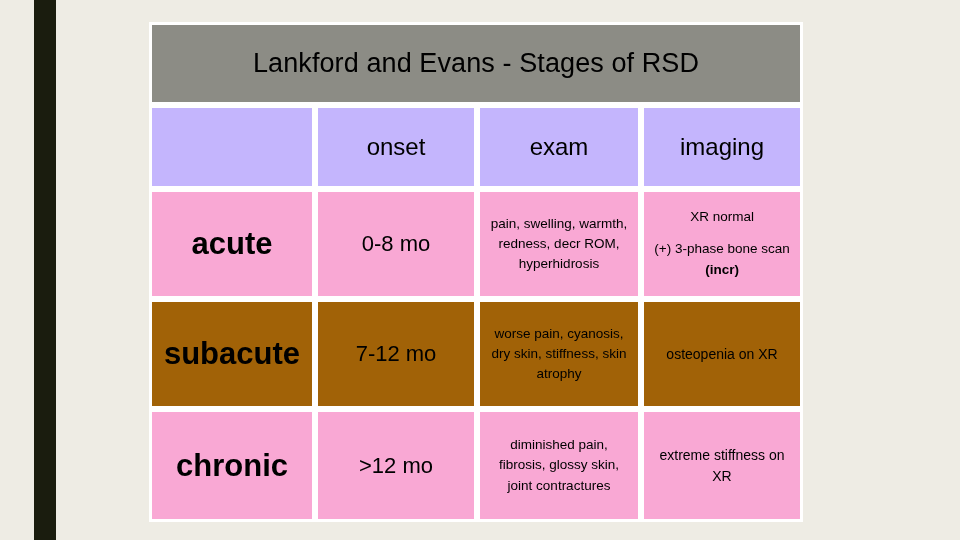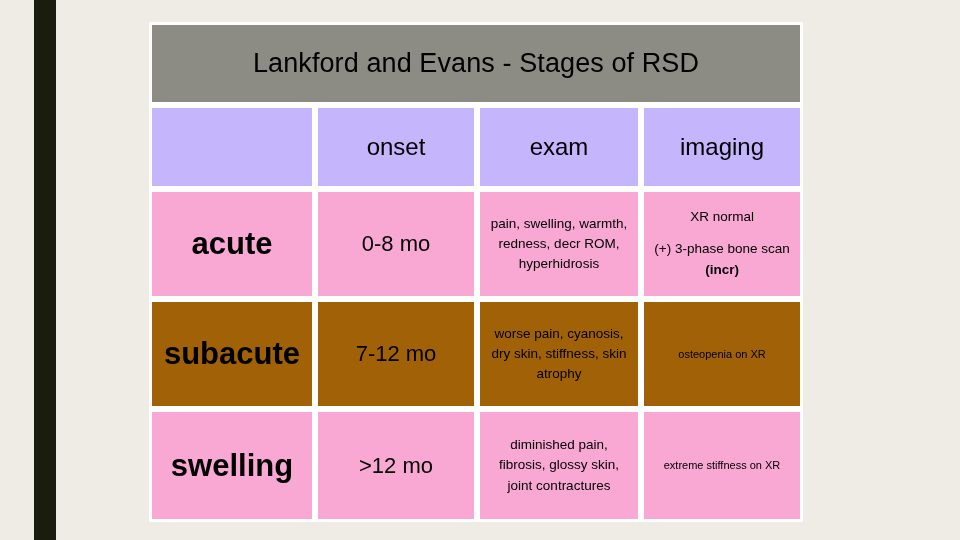--- a/index.html
+++ b/index.html
@@ -101,21 +101,21 @@
   .cell-onset {
     font-size: 22px;
     line-height: 1.15;
   }
   .cell-exam {
     font-size: 13.5px;
     line-height: 1.5;
     padding: 0 6px !important;
   }
   .cell-imaging {
-    font-size: 11px;
+    font-size: 14px;
     line-height: 1.5;
     padding: 0 6px !important;
   }
   .cell-imaging.imaging-acute {
     font-size: 13.5px;
     line-height: 1.55;
   }
   .spacer-line {
     display: block;
     height: 11px;
@@ -161,21 +161,21 @@
       </tr>
 
       <tr class="body-row row-dark row-subacute">
         <td class="cell-stage">subacute</td>
         <td class="cell-onset">7-12 mo</td>
         <td class="cell-exam">worse pain, cyanosis, dry skin, stiffness, skin atrophy</td>
         <td class="cell-imaging">osteopenia on XR</td>
       </tr>
 
       <tr class="body-row row-light row-chronic">
-        <td class="cell-stage">swelling</td>
+        <td class="cell-stage">chronic</td>
         <td class="cell-onset">&gt;12 mo</td>
         <td class="cell-exam">diminished pain, fibrosis, glossy skin, joint contractures</td>
         <td class="cell-imaging">extreme stiffness on XR</td>
       </tr>
 
     </tbody>
   </table>
 
 </div>
 

